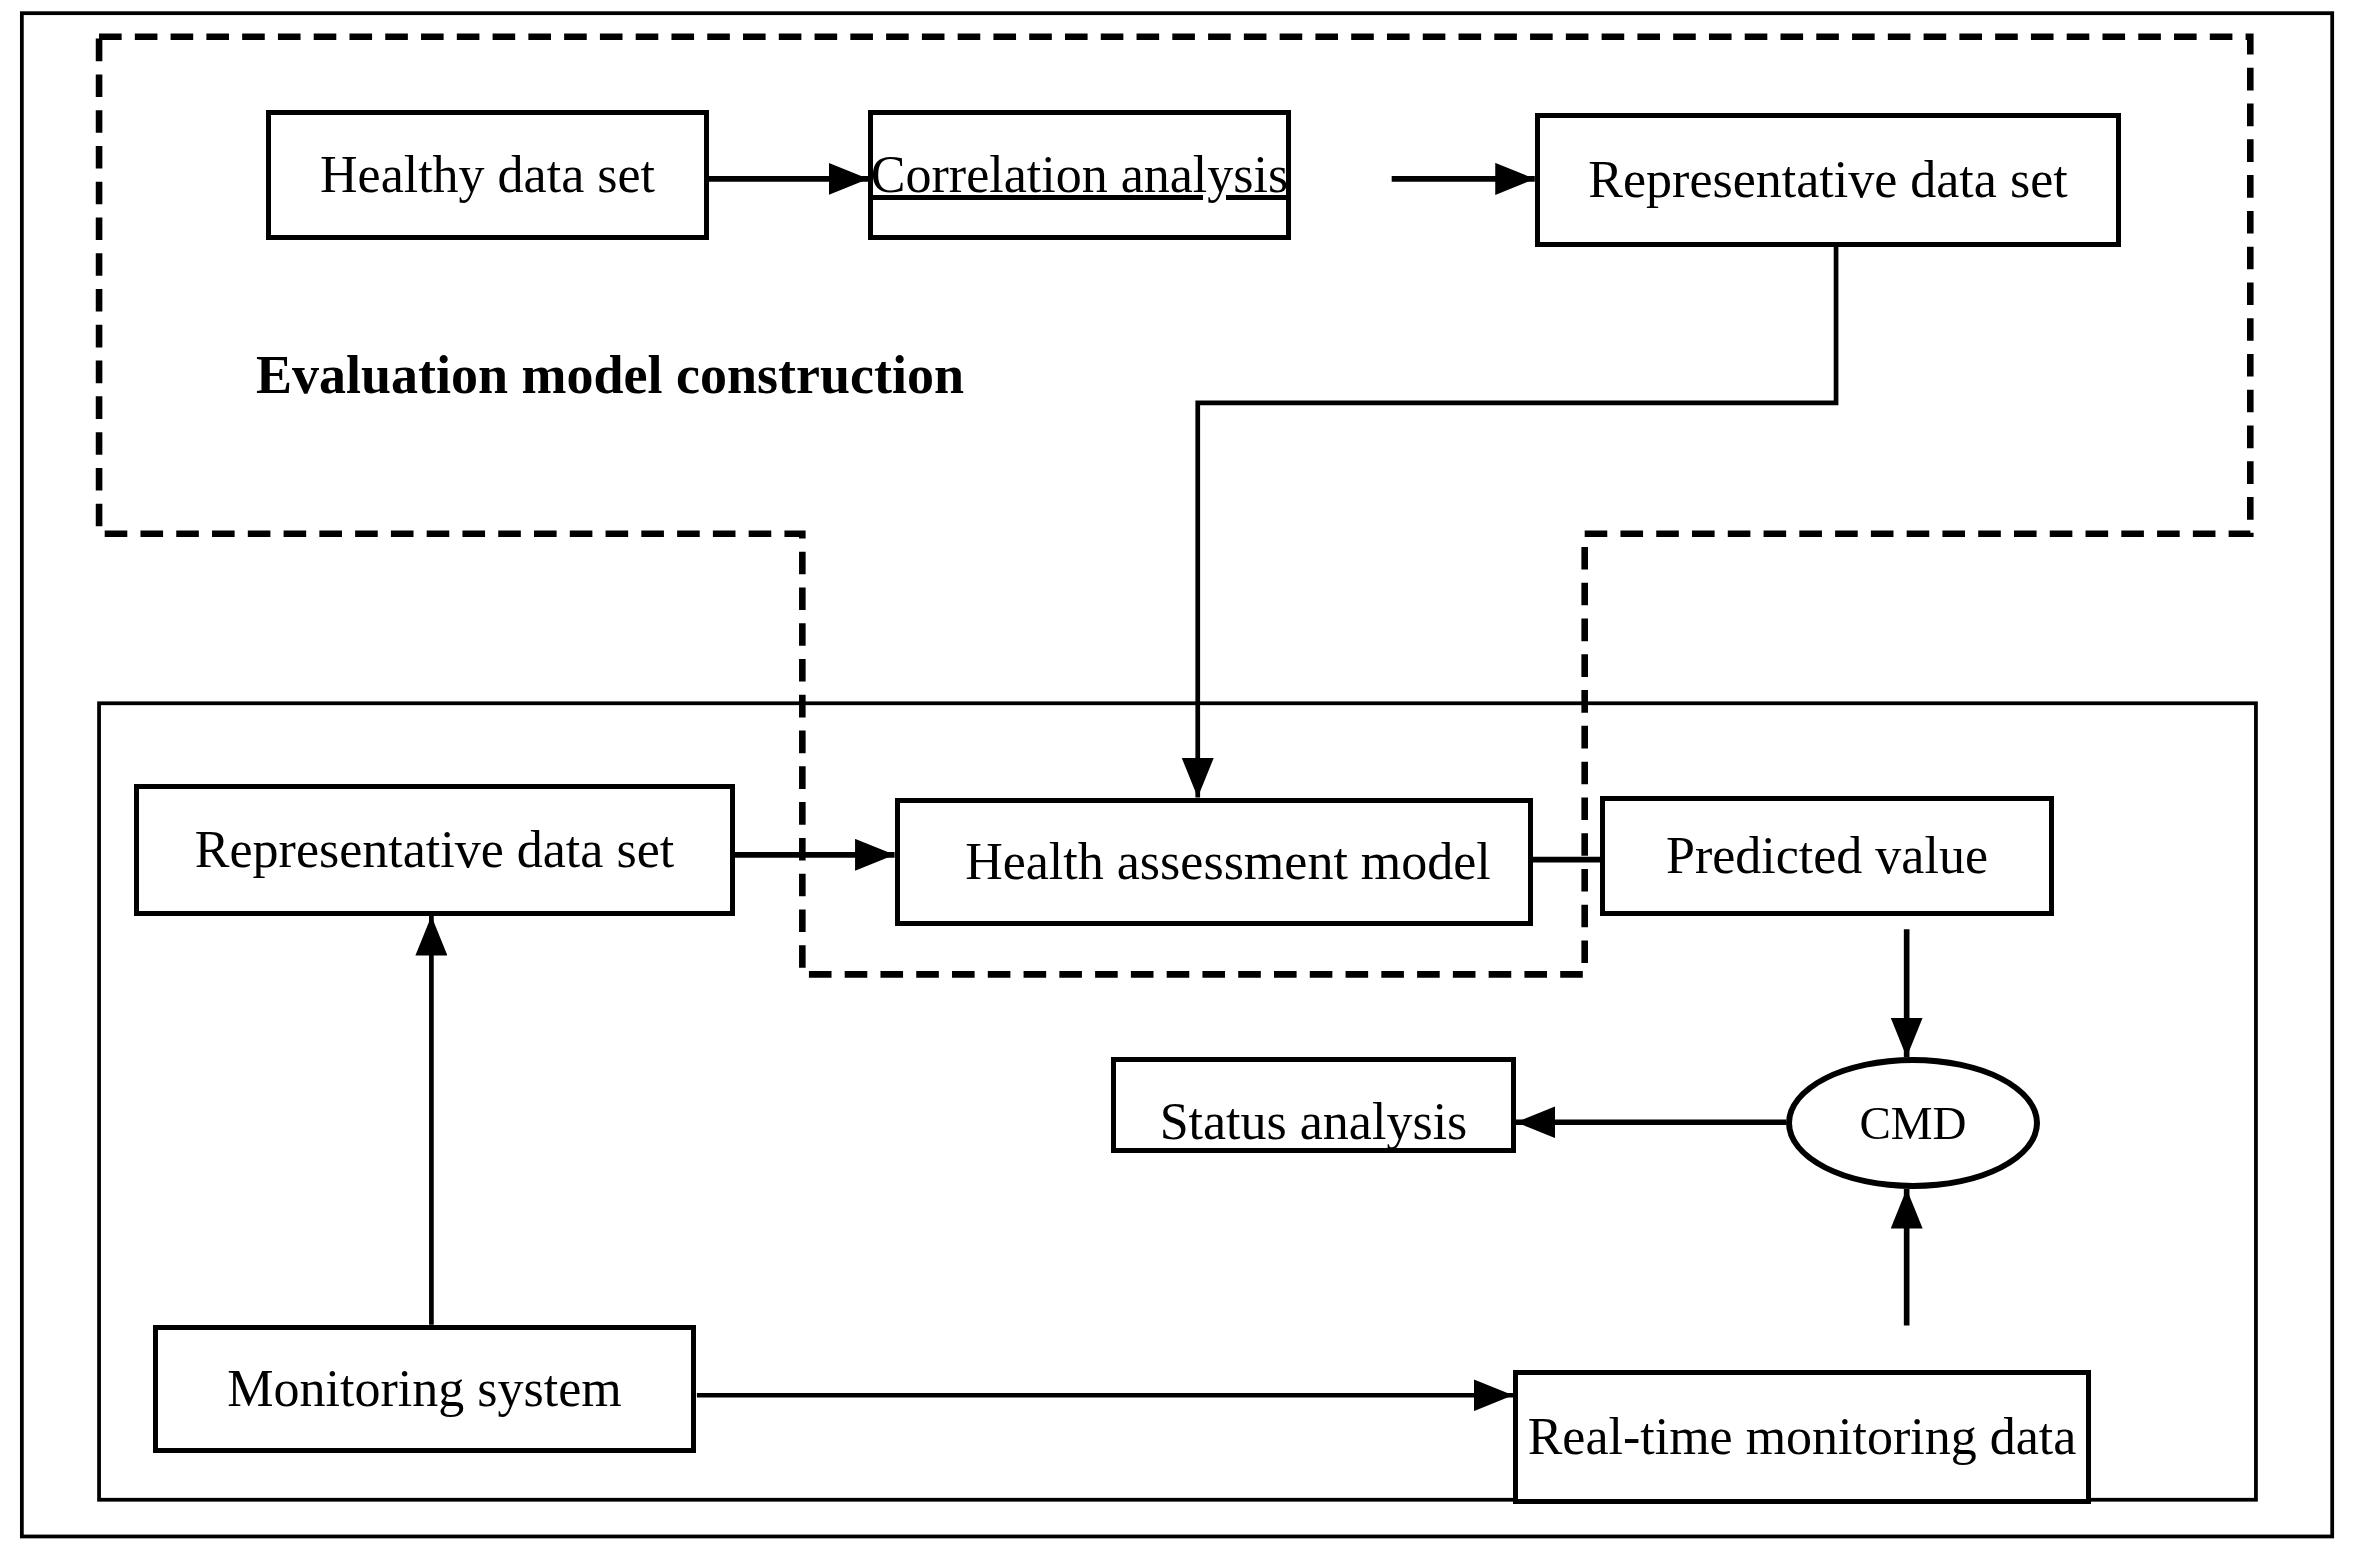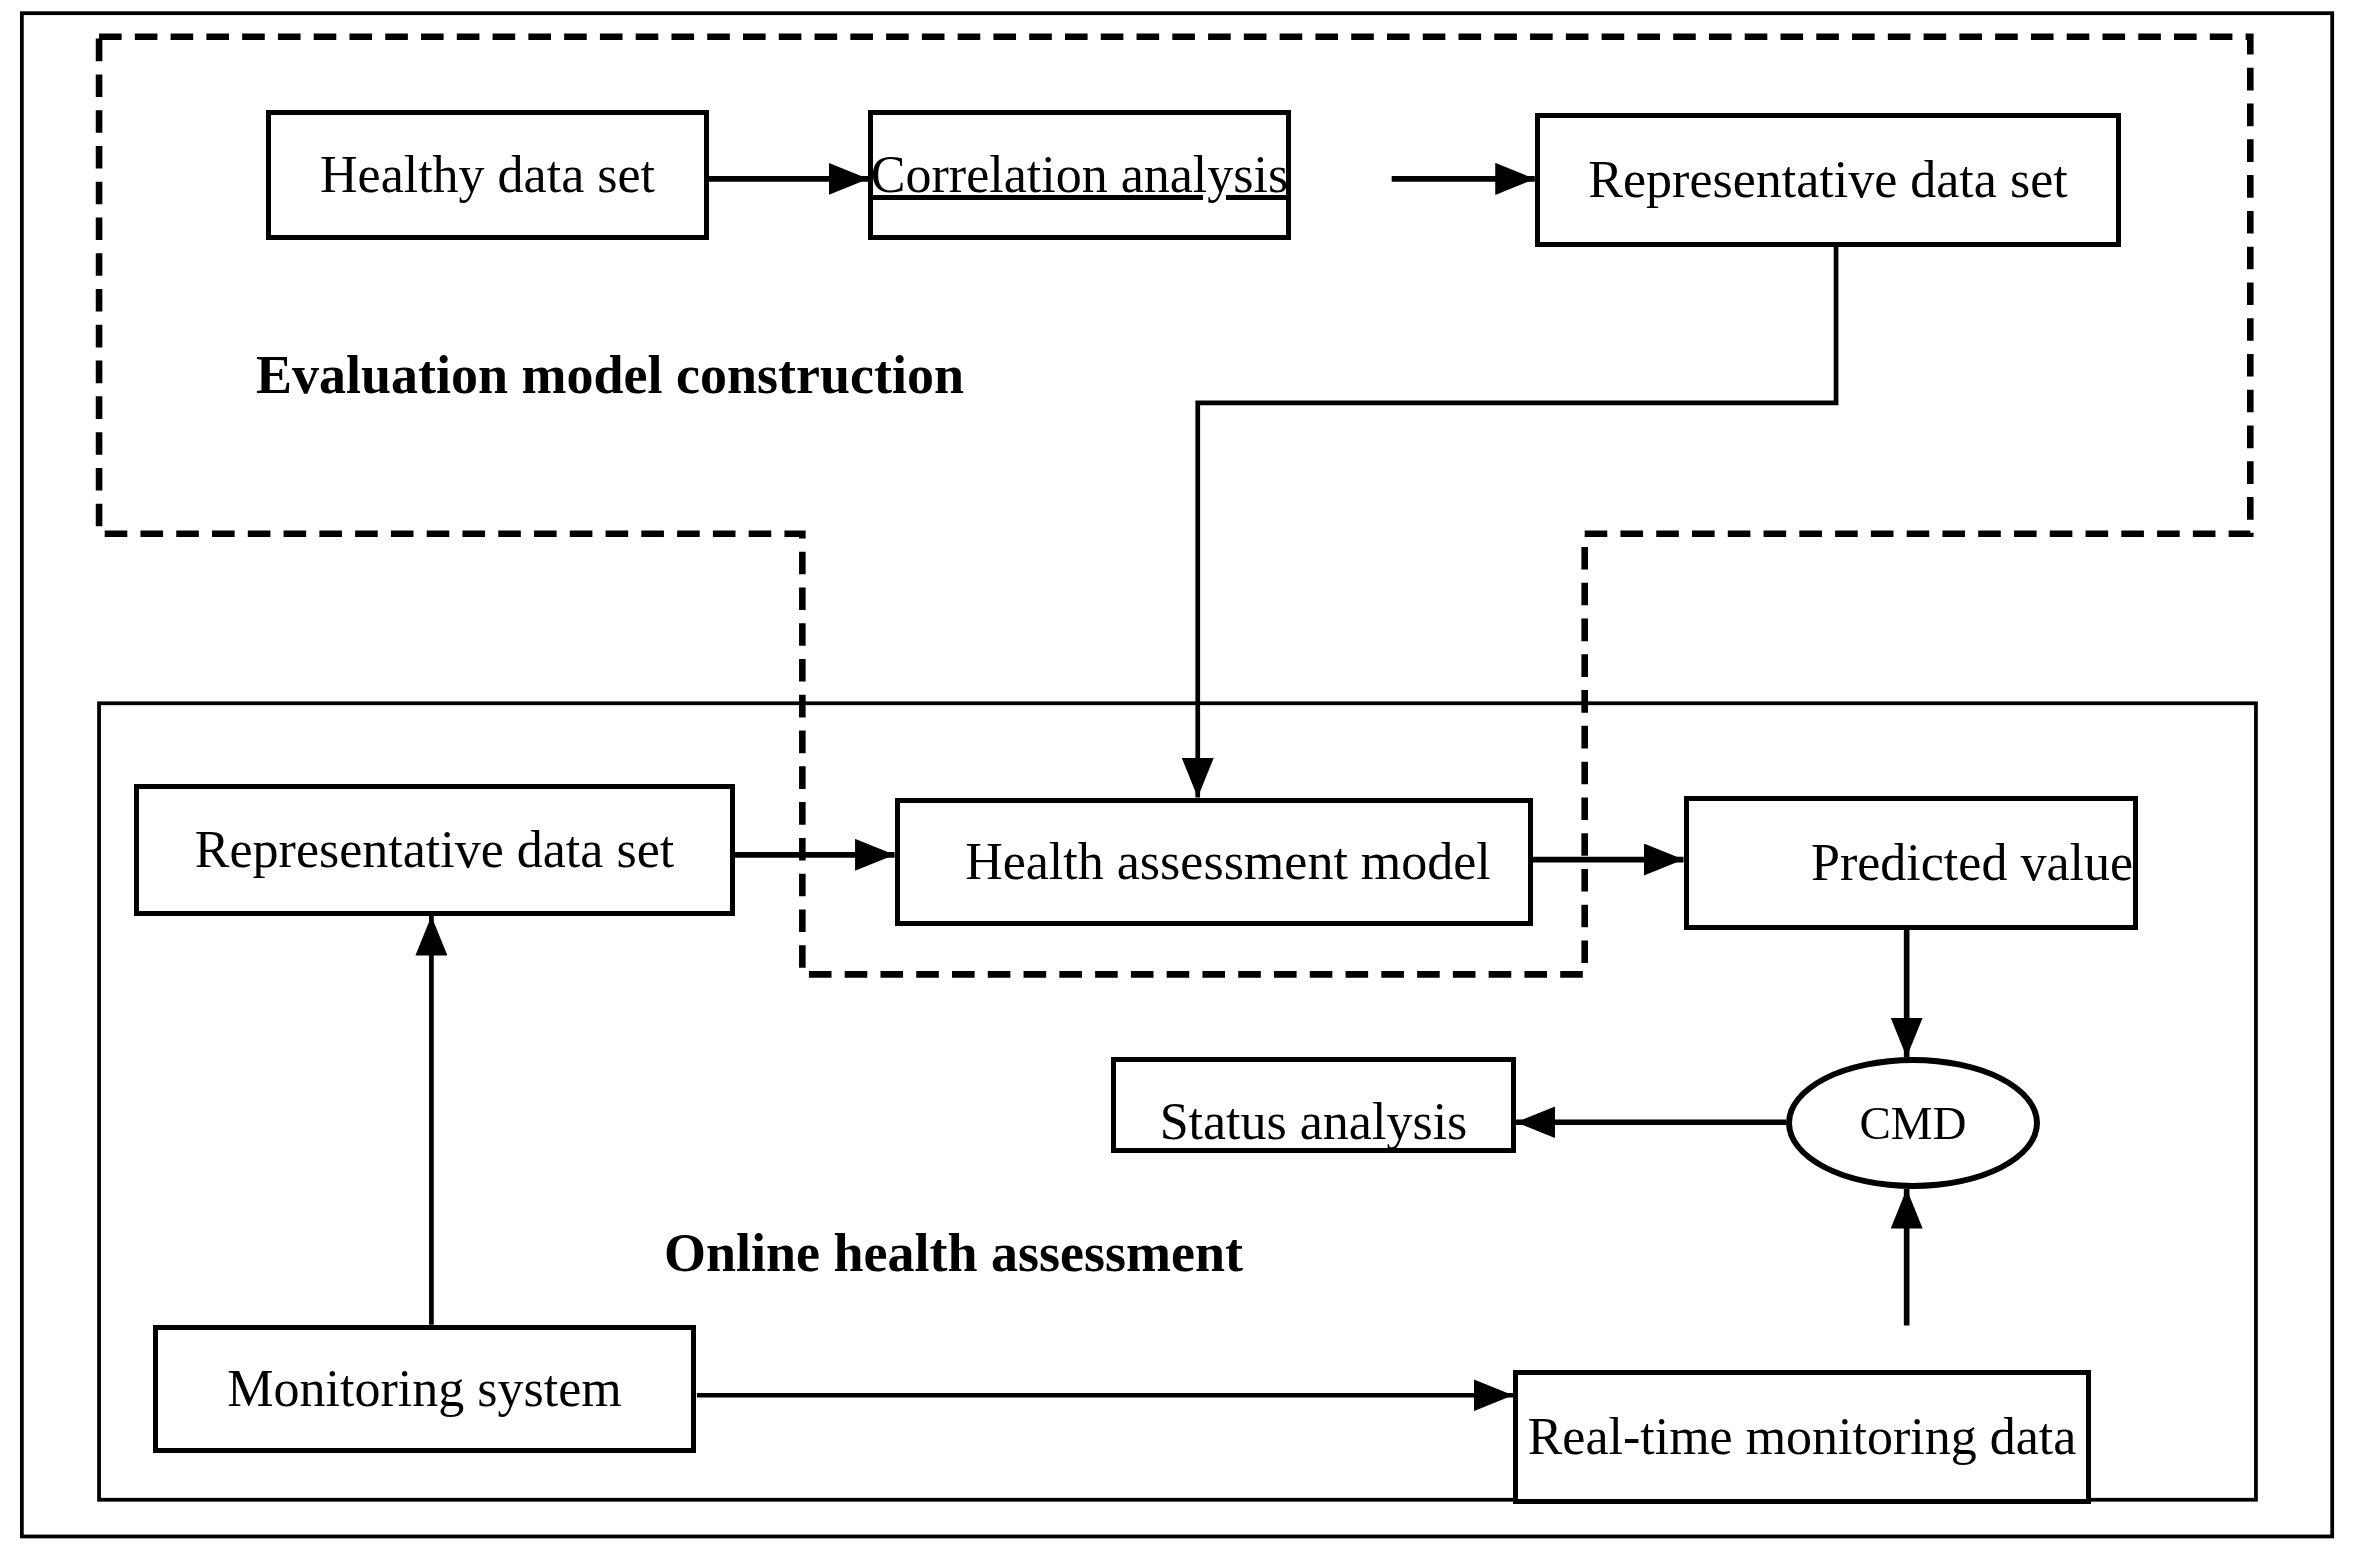--- a/index.html
+++ b/index.html
@@ -34,21 +34,21 @@
     font-size: 52px;
     line-height: 1;
     white-space: nowrap;
     text-align: center;
   }
   .node-healthy        { left: 266px;  top: 110px;  width: 443px; height: 130px; }
   .node-correlation    { left: 868px;  top: 110px;  width: 423px; height: 130px; text-decoration: underline; }
   .node-rep-top        { left: 1535px; top: 113px;  width: 586px; height: 134px; }
   .node-rep-bottom     { left: 134px;  top: 784px;  width: 601px; height: 132px; }
   .node-health-model   { left: 895px;  top: 798px;  width: 638px; height: 128px; padding-left: 28px; }
-  .node-predicted      { left: 1684px; top: 796px;  width: 454px; height: 134px; justify-content: flex-end; }
+  .node-predicted      { left: 1600px; top: 796px;  width: 454px; height: 120px; }
   .node-status         { left: 1111px; top: 1057px; width: 405px; height: 96px; align-items: flex-end; }
   .node-monitoring     { left: 153px;  top: 1325px; width: 543px; height: 128px; }
   .node-realtime       { left: 1513px; top: 1370px; width: 578px; height: 134px; text-align: center; }
   .node-cmd {
     left: 1786px; top: 1057px; width: 254px; height: 132px;
     border-width: 6.6px;
     border-radius: 50%;
     font-size: 47px;
   }
   .section-label {
@@ -94,21 +94,20 @@
     <line x1="1897" y1="1192" x2="1610" y2="1192" stroke="#000000" stroke-width="6" marker-end="url(#arrowhead)"></line>
 
     <line x1="740" y1="1482" x2="1607" y2="1482" stroke="#000000" stroke-width="5" marker-end="url(#arrowhead)"></line>
 
     <line x1="2025" y1="1408" x2="2025" y2="1263" stroke="#000000" stroke-width="6" marker-end="url(#arrowhead)"></line>
 
     <line x1="458" y1="1407" x2="458" y2="973" stroke="#000000" stroke-width="5" marker-end="url(#arrowhead)"></line>
   </svg>
 
   <div class="section-label label-evaluation">Evaluation model construction</div>
-  <div class="section-label label-online">Online health assessment</div>
 
   <div class="node node-healthy">
     <span>Healthy data set</span>
   </div>
 
   <div class="node node-correlation">
     <span>Correlation analysis</span>
   </div>
 
   <div class="node node-rep-top">

